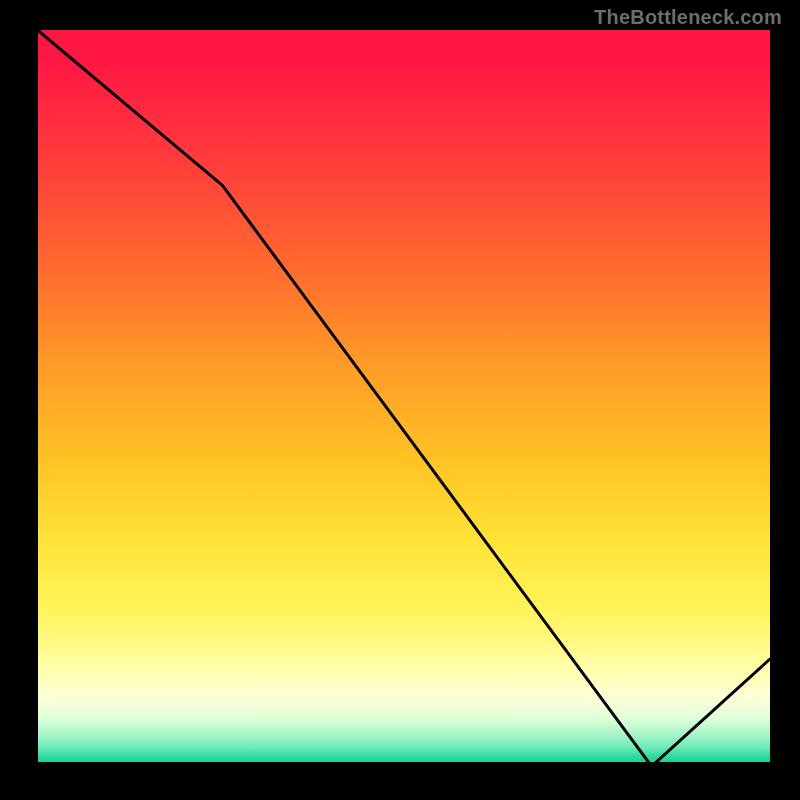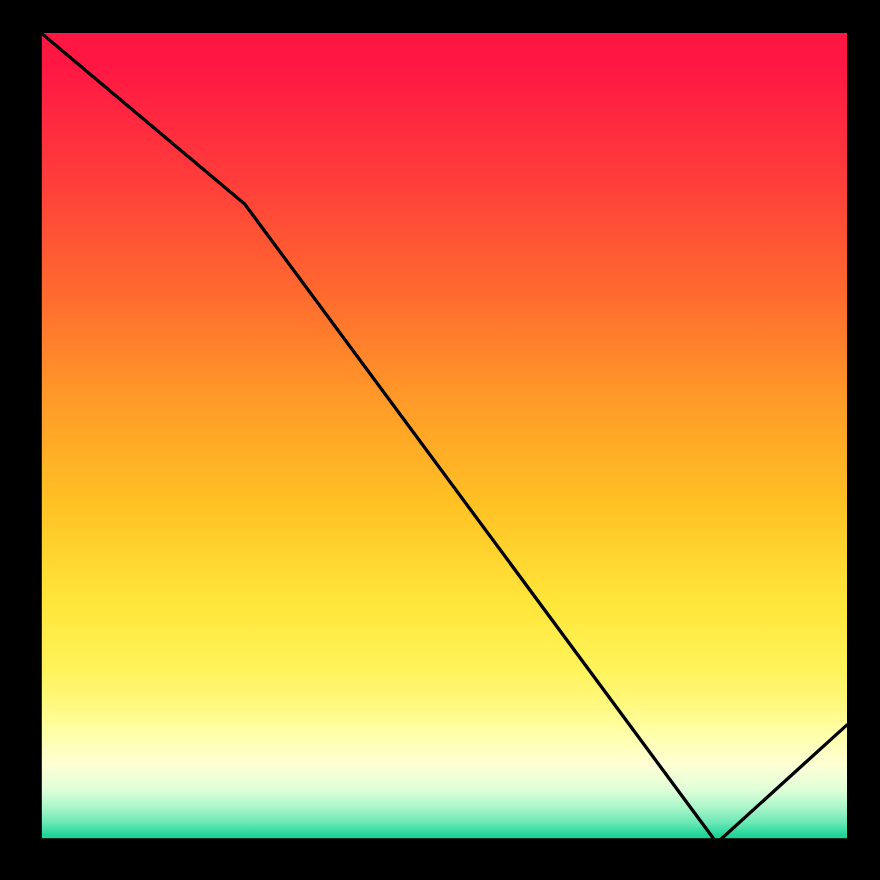--- a/index.html
+++ b/index.html
@@ -91,20 +91,21 @@
     top: 30px;
     width: 740px;
     height: 740px;
     pointer-events: none;
   }
 </style>
 </head>
 <body>
 
 <div class="stage">
+  <div class="watermark">TheBottleneck.com</div>
 
   <div class="plot-frame">
     <div class="gradient"></div>
   </div>
 
   <svg class="curve" viewBox="0 0 740 740" preserveAspectRatio="none">
     <path id="curve-path" fill="none" stroke="#000000" stroke-width="3" stroke-linecap="round" stroke-linejoin="round" d="M7.4 0.0 L192.4 155.4 L621.6 736.3 L740.0 629.0"></path>
   </svg>
 
   <svg class="red-dashes" viewBox="0 0 740 740" preserveAspectRatio="none">

